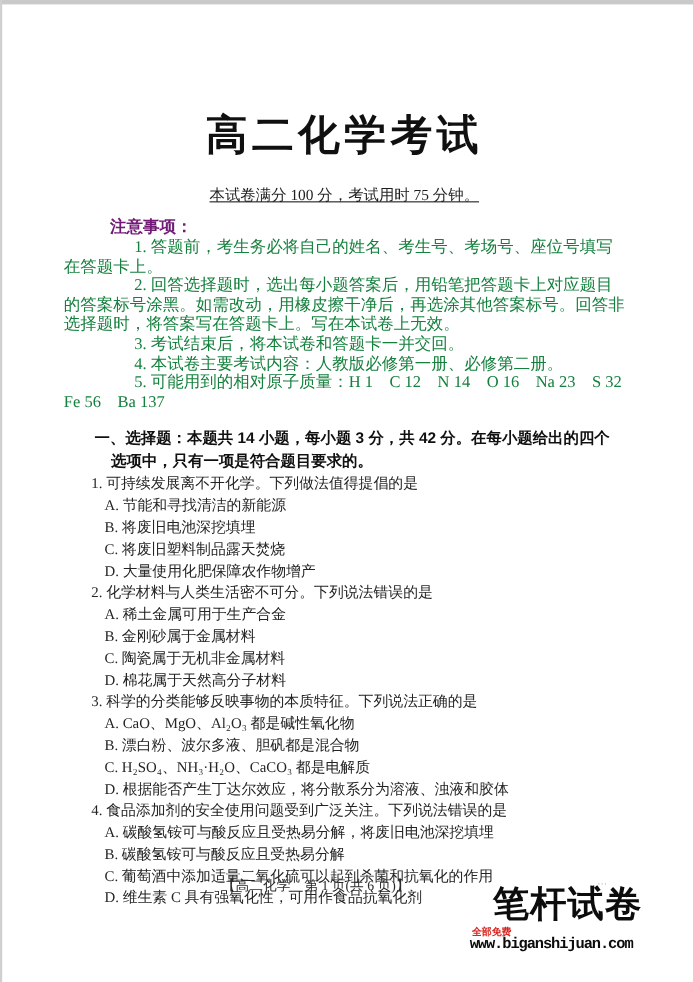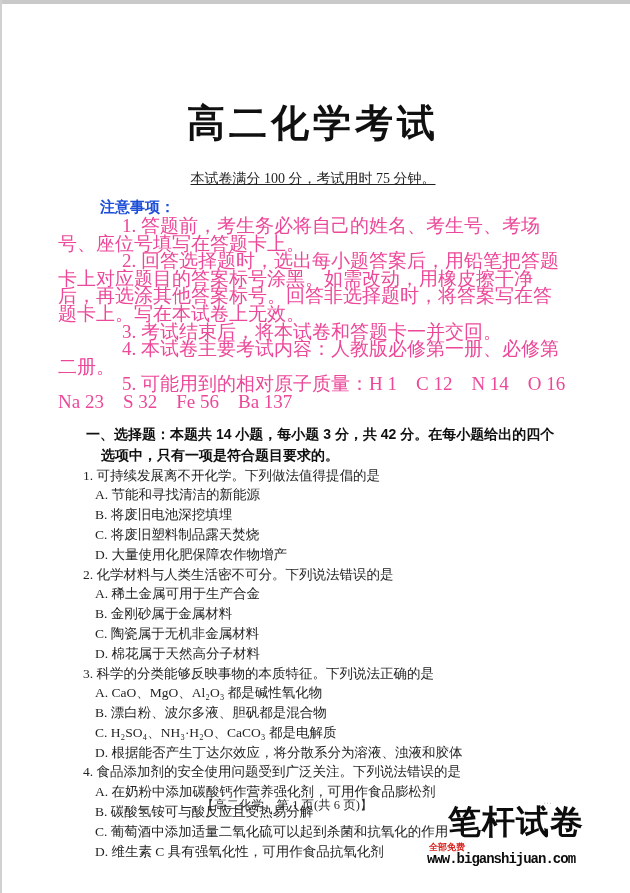--- a/index.html
+++ b/index.html
@@ -38,27 +38,27 @@
     font-size: 14px; line-height: 18px;
     text-align: center;
     color: #1f1f1f;
     text-decoration: underline;
   }
   .notice-heading {
     margin: 9px 0 0 42px;
     font-family: "Liberation Sans", "DejaVu Sans", sans-serif;
     font-weight: 700;
     font-size: 15px; line-height: 20px;
-    color: #1d4ed8;
+    color: #701a75;
   }
   .notice-item {
     margin: 0;
-    font-size: 19px; line-height: 17.6px;
+    font-size: 15px; line-height: 17.6px;
     text-indent: 64px;
-    color: #ec4899;
+    color: #15803d;
   }
   .section-heading {
     margin: 13px 0 0 28px;
     padding-left: 15px; text-indent: -15px;
     font-family: Liberation Sans, sans-serif;
     font-weight: 700;
     font-size: 14px; line-height: 21px;
     color: #101010;
   }
   .question { margin: 0; padding: 0; }
@@ -151,21 +151,21 @@
     <div class="question">
       <p class="q-stem">3. 科学的分类能够反映事物的本质特征。下列说法正确的是</p>
       <p class="q-option">A. CaO、MgO、Al₂O₃ 都是碱性氧化物</p>
       <p class="q-option">B. 漂白粉、波尔多液、胆矾都是混合物</p>
       <p class="q-option">C. H₂SO₄、NH₃·H₂O、CaCO₃ 都是电解质</p>
       <p class="q-option">D. 根据能否产生丁达尔效应，将分散系分为溶液、浊液和胶体</p>
     </div>
 
     <div class="question">
       <p class="q-stem">4. 食品添加剂的安全使用问题受到广泛关注。下列说法错误的是</p>
-      <p class="q-option">A. 在奶粉中添加碳酸钙作营养强化剂，可用作食品膨松剂</p>
+      <p class="q-option">A. 碳酸氢铵可与酸反应且受热易分解，将废旧电池深挖填埋</p>
       <p class="q-option">B. 碳酸氢铵可与酸反应且受热易分解</p>
       <p class="q-option">C. 葡萄酒中添加适量二氧化硫可以起到杀菌和抗氧化的作用</p>
       <p class="q-option">D. 维生素 C 具有强氧化性，可用作食品抗氧化剂</p>
     </div>
   </section>
 </div>
 
 <div class="page-footer">【高二化学　第 1 页(共 6 页)】</div>
 
 <div class="scan-artifact">⋯</div>

